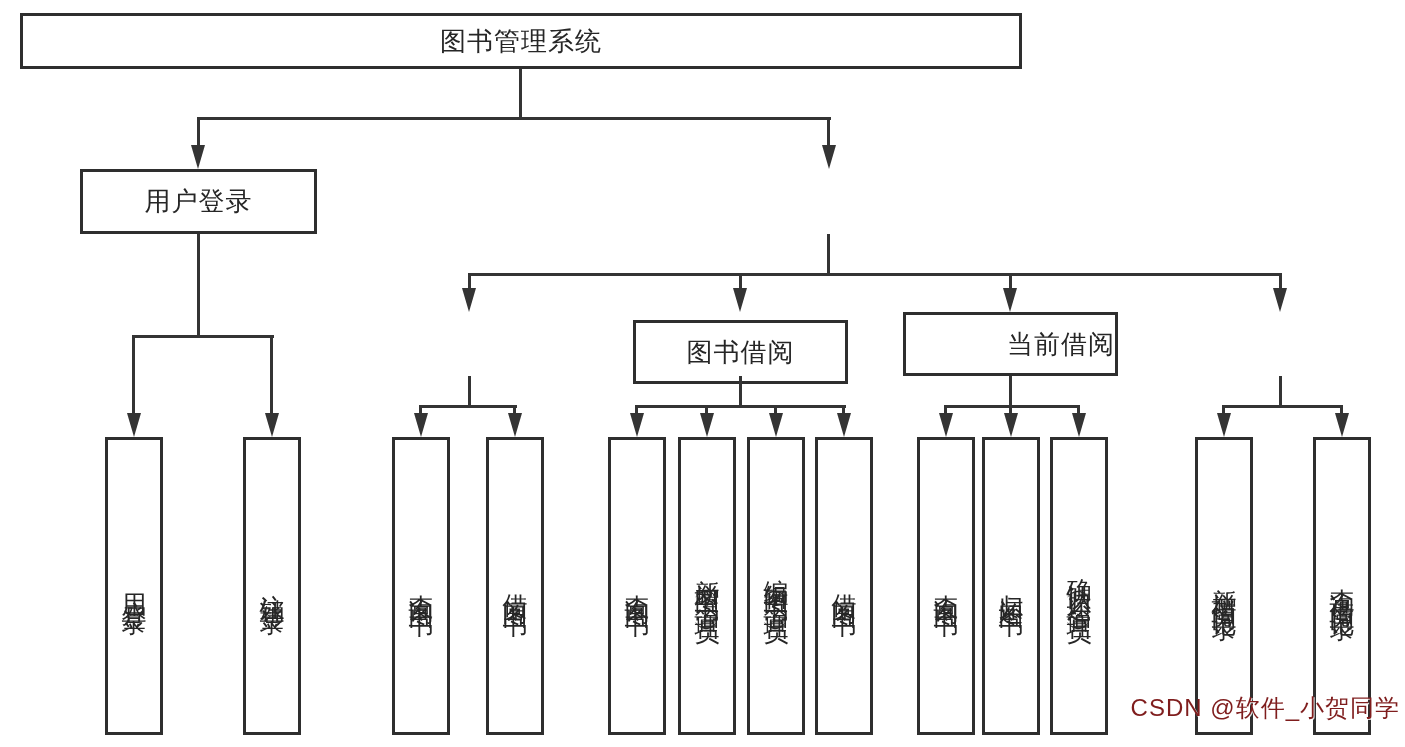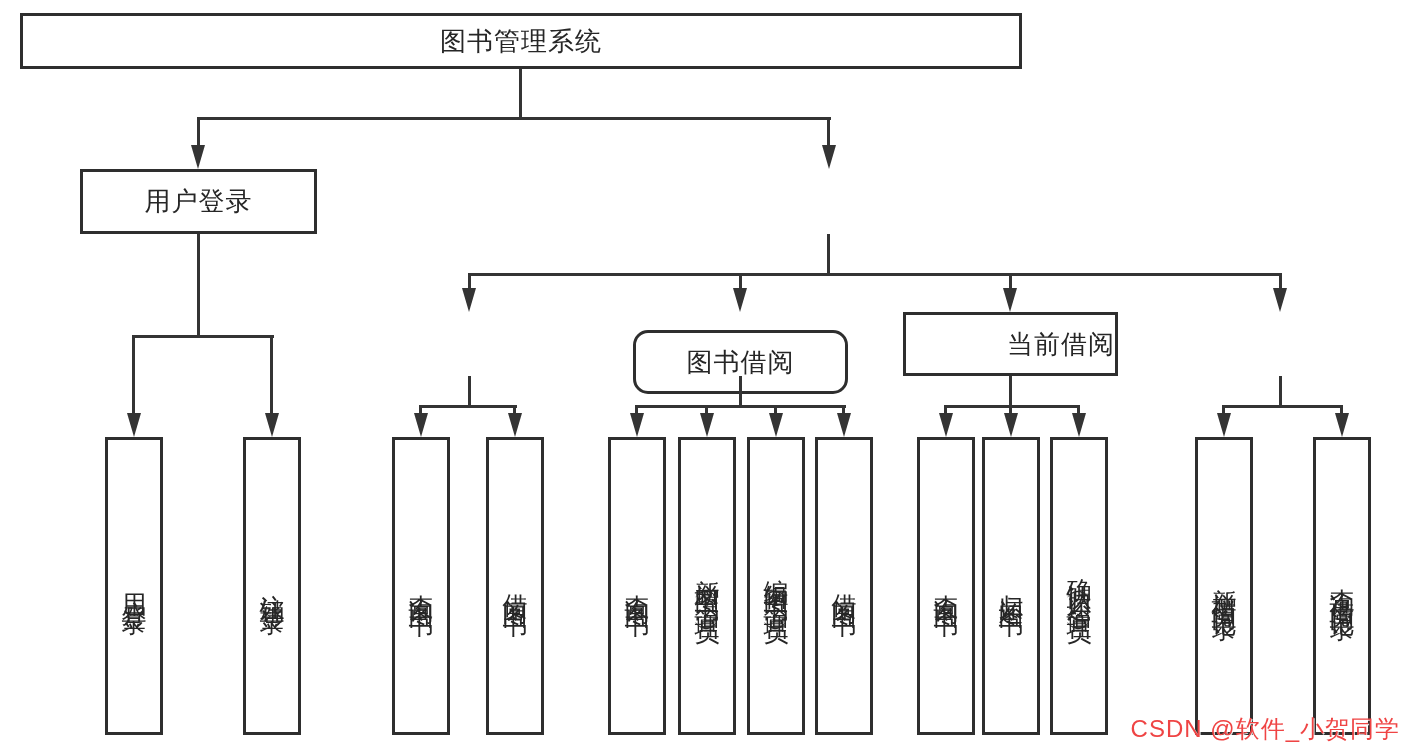--- a/index.html
+++ b/index.html
@@ -19,38 +19,38 @@
   .vtext{writing-mode:vertical-rl;text-orientation:mixed;
          font-size:25px;letter-spacing:6px;line-height:1;color:#262626;white-space:nowrap;}
 
   
   .vline{position:absolute;width:3px;background:#343434;}
   .hline{position:absolute;height:3px;background:#343434;}
   .arrow{position:absolute;width:0;height:0;
          border-left:7.5px solid transparent;border-right:7.5px solid transparent;
          border-top:24px solid #343434;}
 
-  .watermark{position:absolute;right:5px;bottom:2px;font-size:24px;
-             color:#ef4444;text-shadow:1px 1px 0 rgba(255,255,255,0.85);
+  .watermark{position:absolute;right:5px;bottom:23px;font-size:24px;
+             color:#7f1d1d;text-shadow:1px 1px 0 rgba(255,255,255,0.85);
              letter-spacing:1px;white-space:nowrap;z-index:5;}
 </style>
 </head>
 <body>
 
 <div id="canvas">
 
   <div class="hbox" style="left:20px;top:13px;width:1002px;height:56px;">
     <span>图书管理系统</span>
   </div>
 
   <div class="hbox" style="left:80px;top:169px;width:237px;height:65px;">
     <span>用户登录</span>
   </div>
 
-  <div class="hbox" style="left:633px;top:330px;width:215px;height:64px;border-radius:15px;">
+  <div class="hbox" style="left:633px;top:320px;width:215px;height:64px;">
     <span>图书借阅</span>
   </div>
   <div class="hbox" style="left:903px;top:312px;width:215px;height:64px;justify-content:flex-end;">
     <span>当前借阅</span>
   </div>
 
   <div class="vbox" style="left:105px;">
     <span class="vtext">用户登录</span>
   </div>
   <div class="vbox" style="left:243px;">

